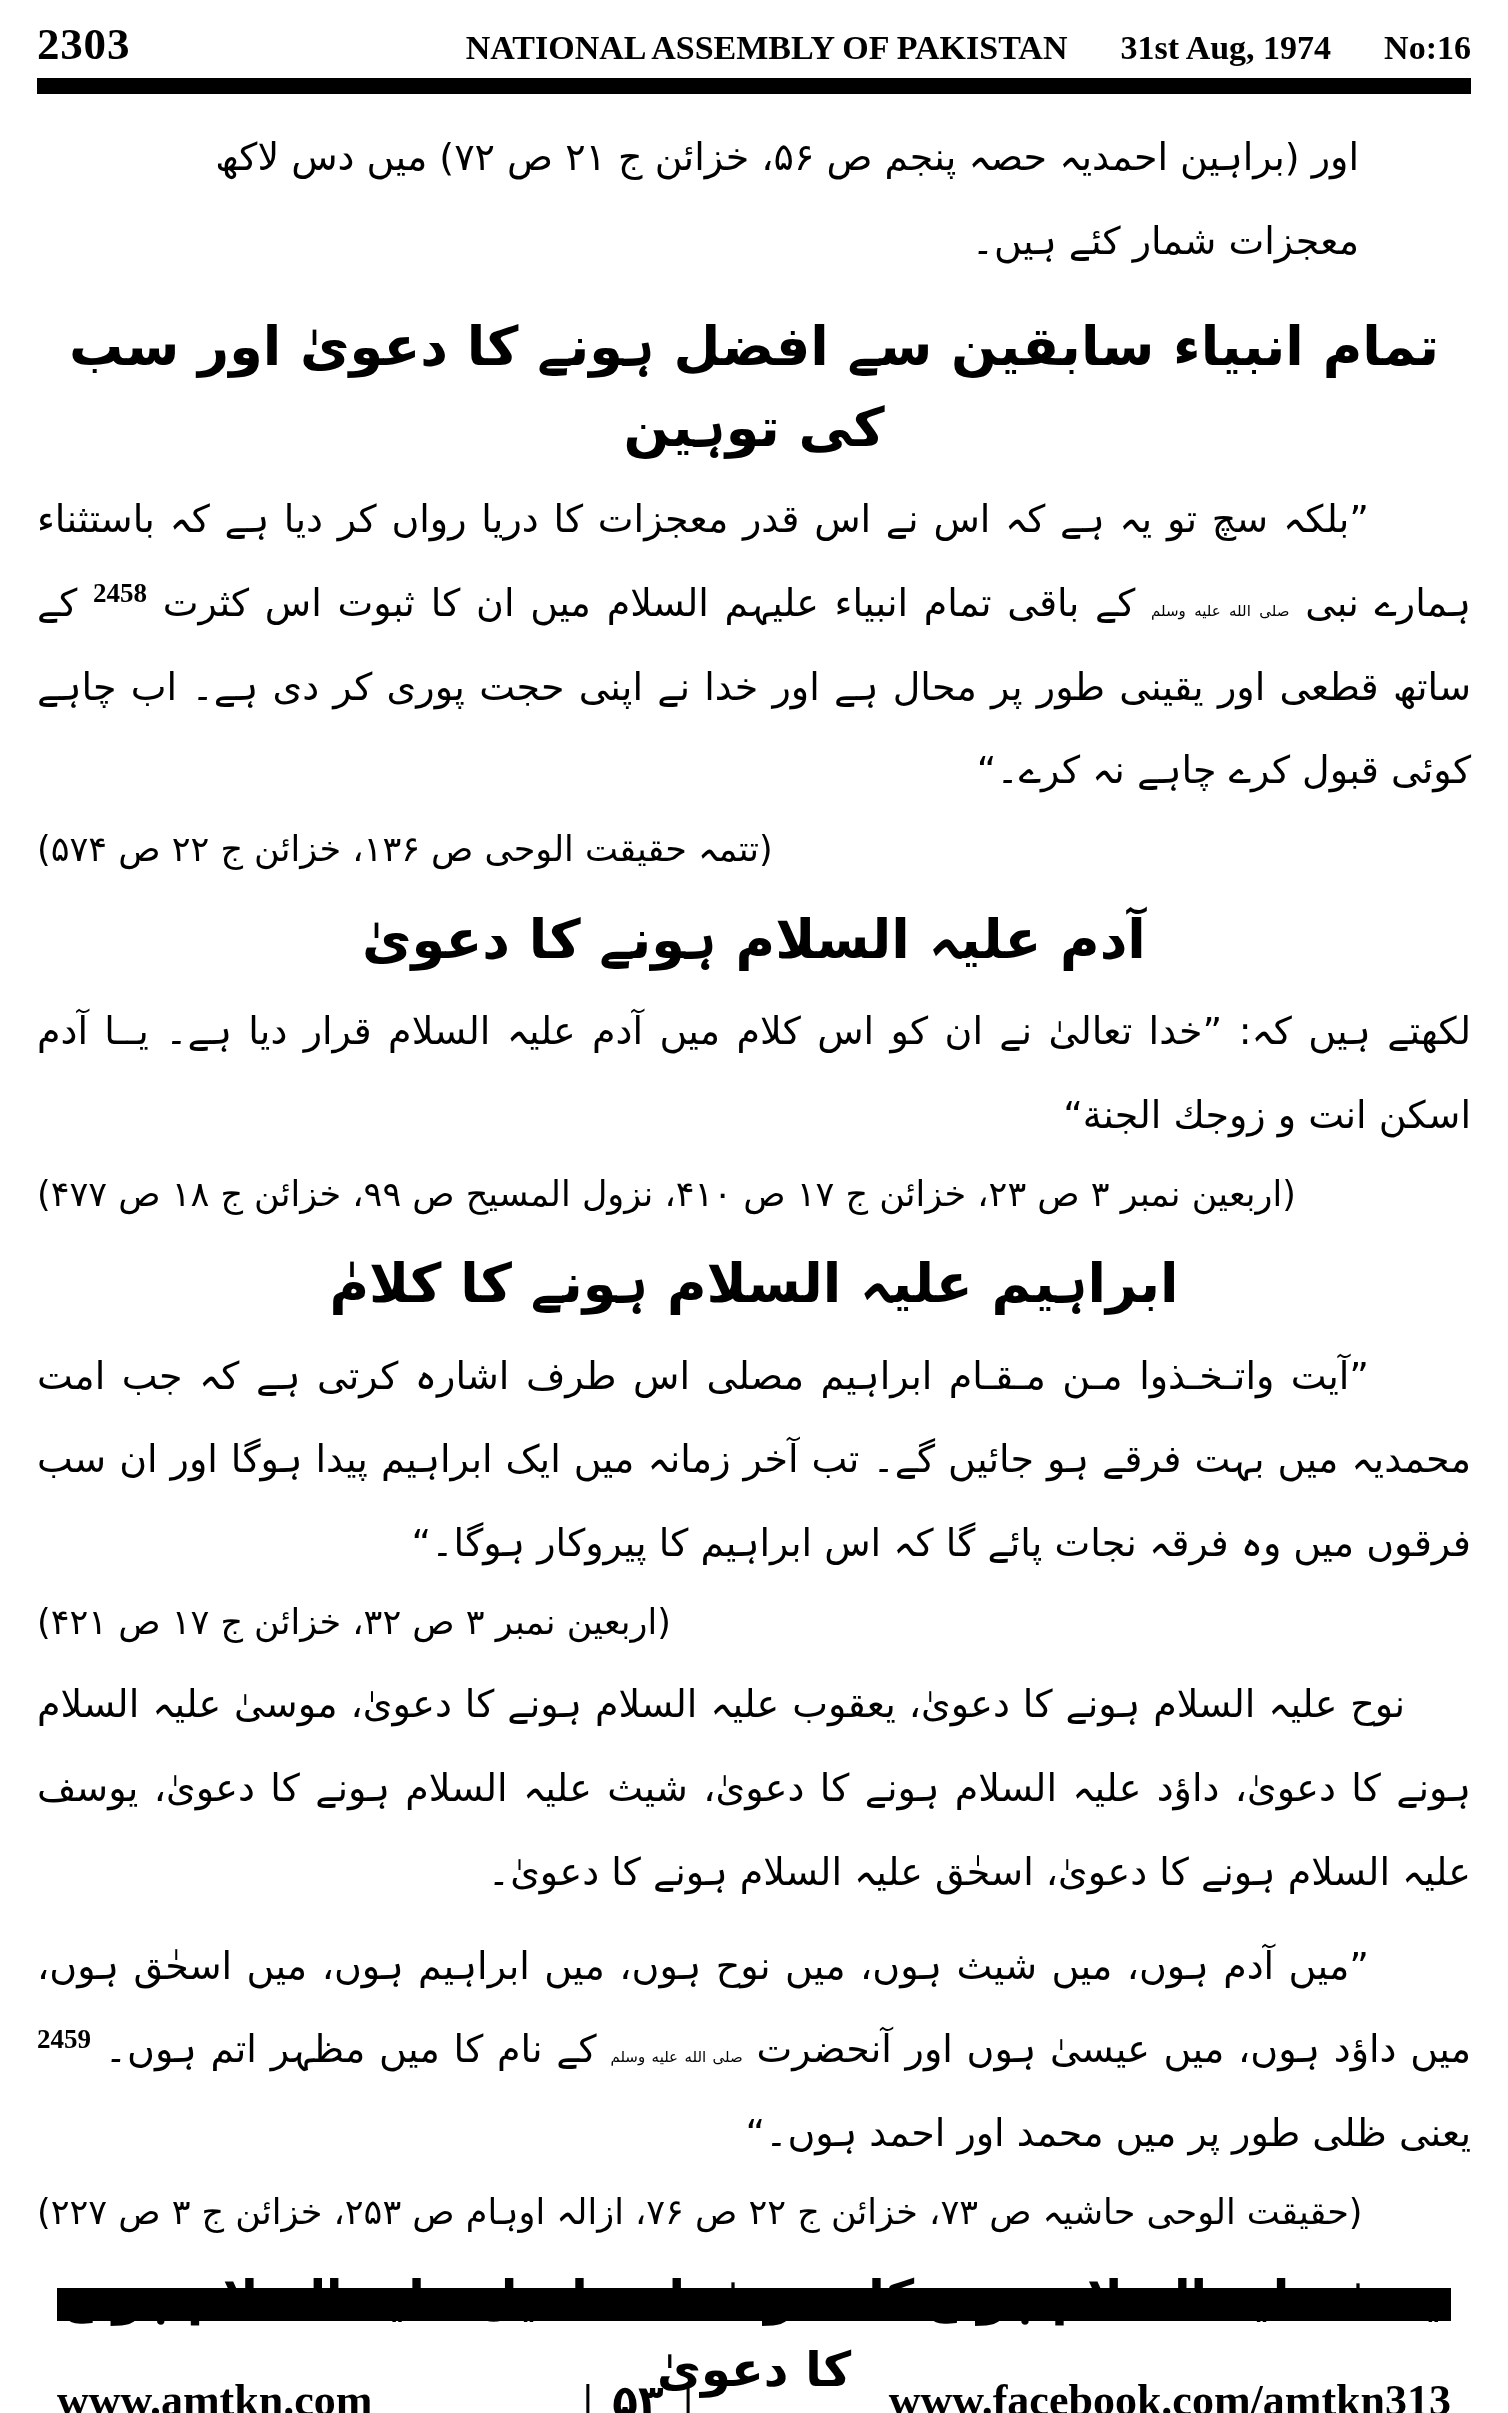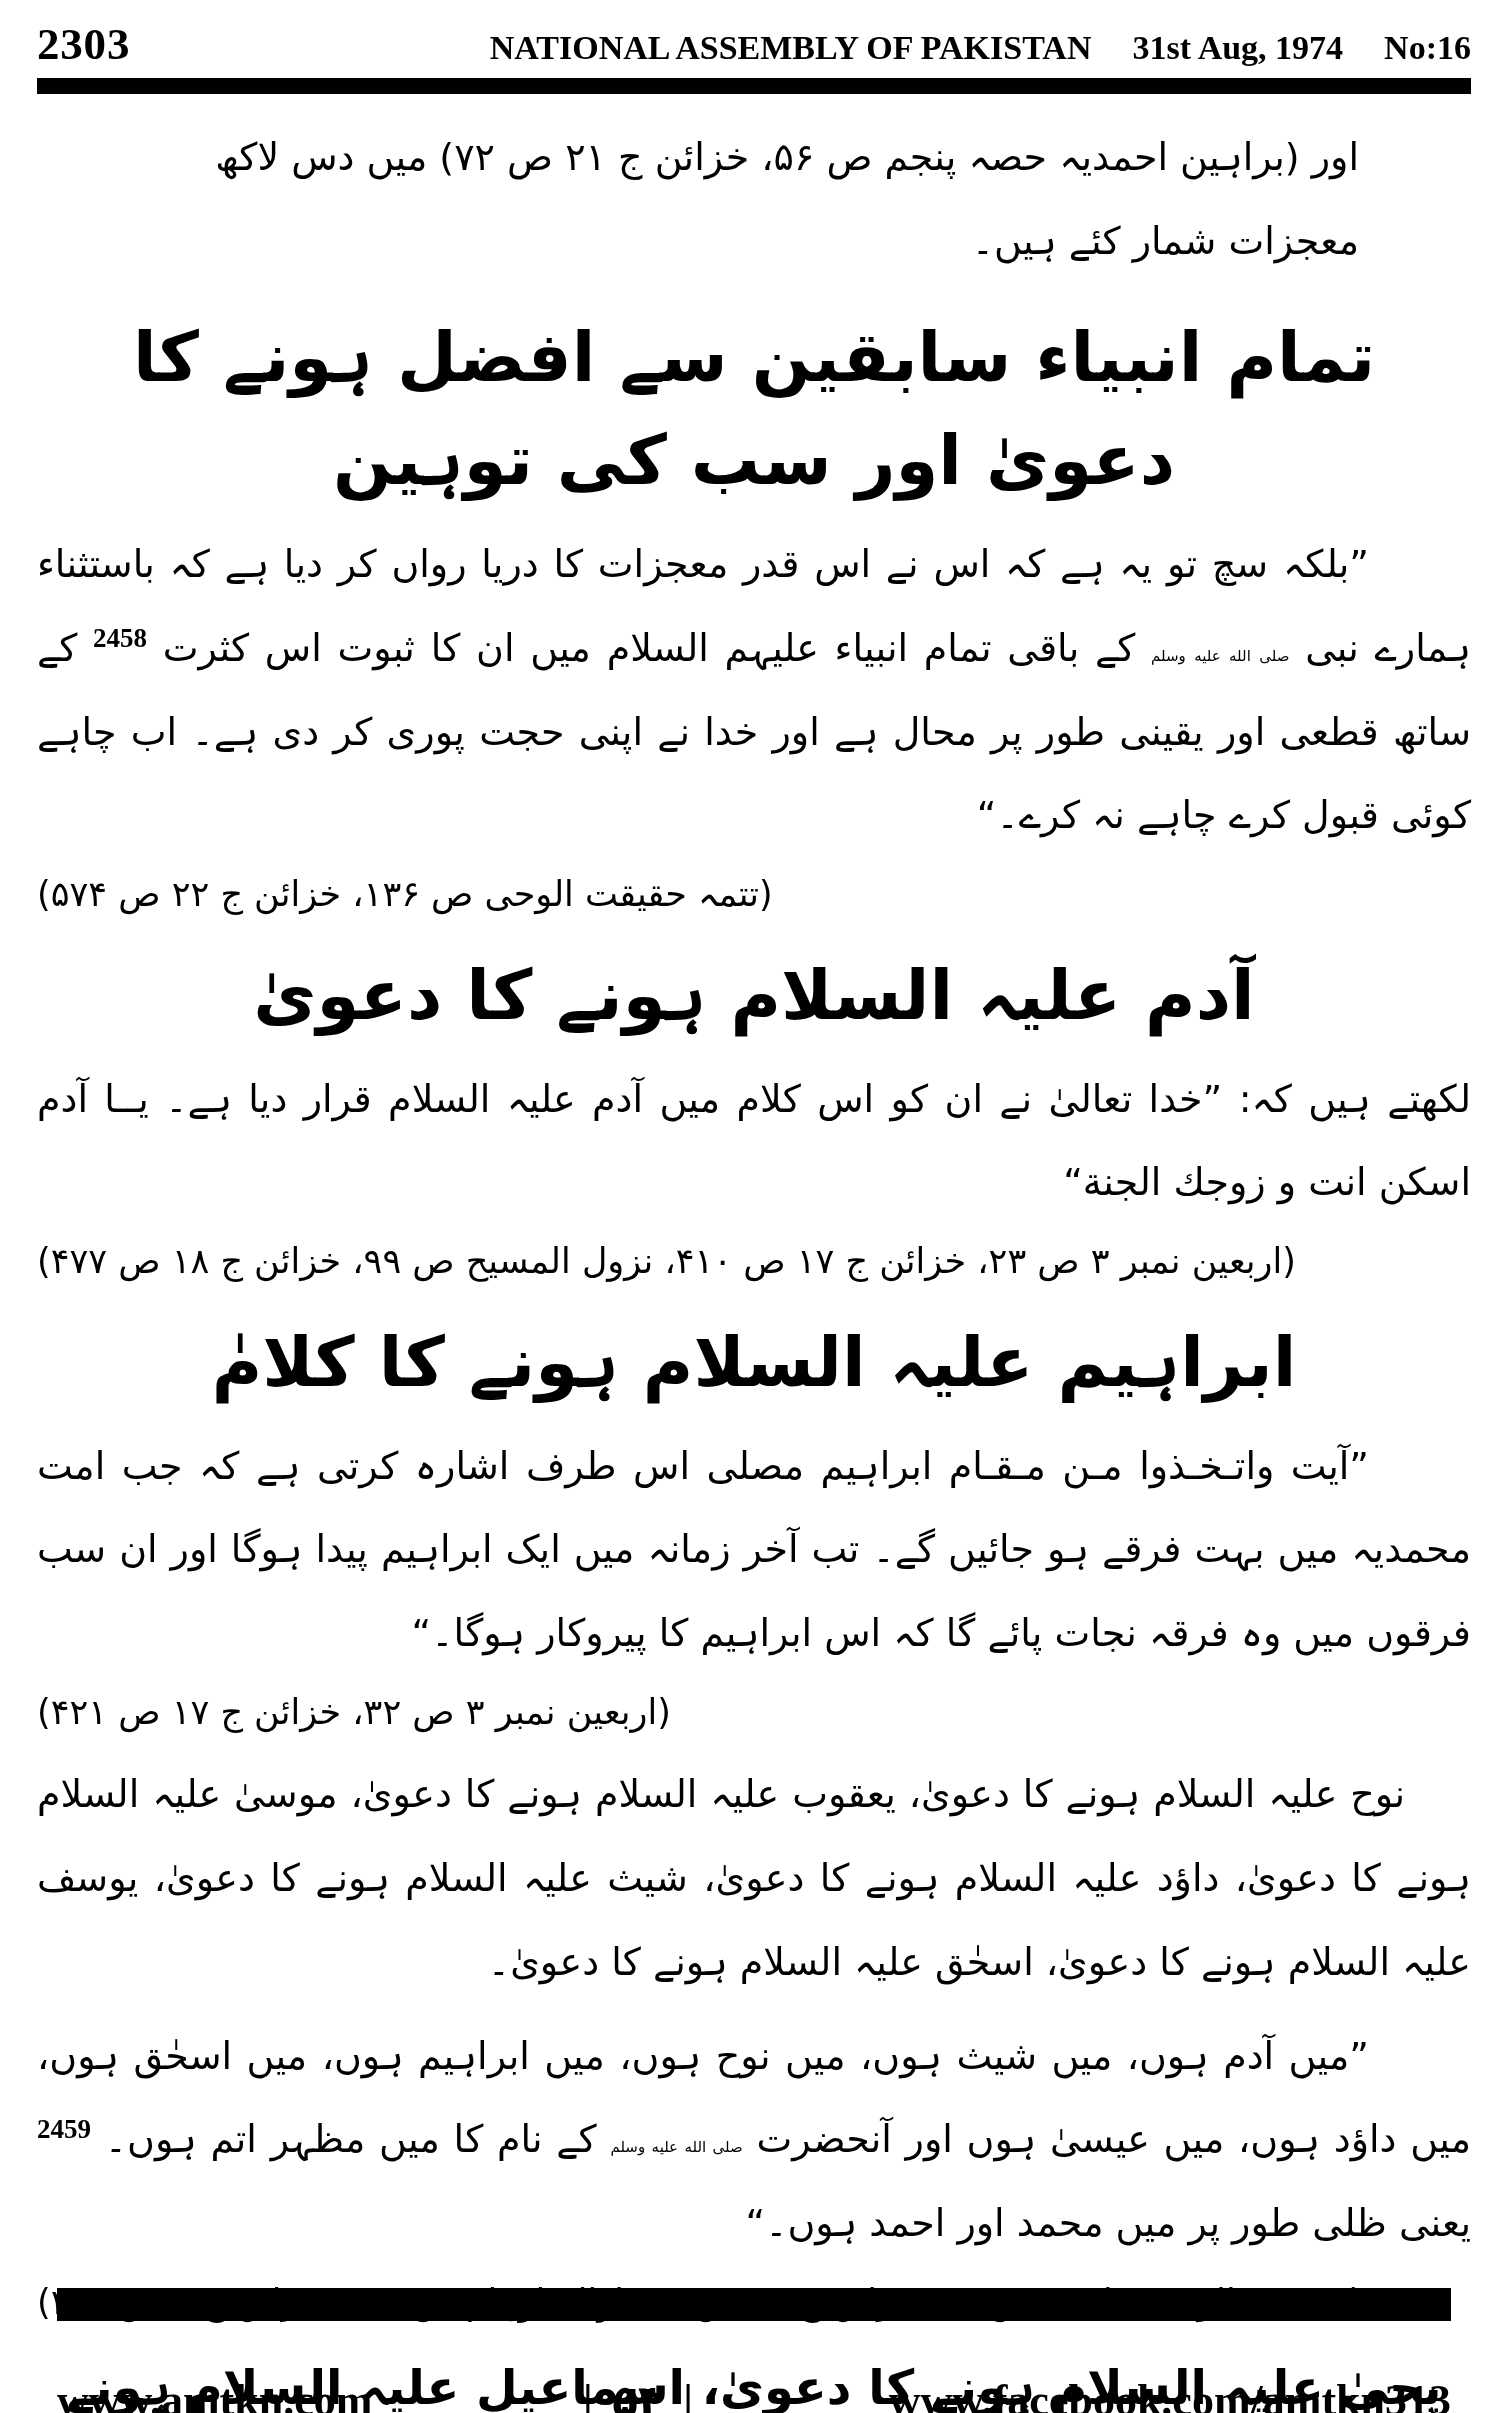--- a/index.html
+++ b/index.html
@@ -9,34 +9,34 @@
     width:1508px; height:2413px; background:#ffffff; color:#000;
     position:relative; overflow:hidden; padding:0 37px;
     font-family:"DejaVu Sans", sans-serif;
   }
   
   .hdr {
     display:flex; justify-content:space-between; align-items:baseline;
     padding-top:18px; font-family:"Liberation Serif", serif; font-weight:bold;
   }
   .hdr-pgno { font-size:45px; letter-spacing:0.8px; }
-  .hdr-right { display:flex; gap:41px; align-items:baseline; font-size:34px; }
+  .hdr-right { display:flex; gap:53px; align-items:baseline; font-size:34px; }
   .hdr-rule { margin-top:7.5px; height:6.8px; border-top:13px solid #000; border-bottom:3.8px solid #000; }
   
   .urdu { direction:rtl; unicode-bidi:embed; }
   .para, .quote {
     direction:rtl; text-align:justify; font-size:38px; line-height:2.2;
     margin:10.6px 0;
   }
   .para-first { text-align:right; padding:0 112px 0 106px; margin-top:22.6px; }
   .quote { text-indent:102px; }
   .indent-sm { text-indent:66px; }
   .heading {
     direction:rtl; text-align:center; font-weight:bold;
-    font-size:69px; line-height:1.5; margin:22.6px 0 9px 0;
+    font-size:54px; line-height:1.5; margin:22.6px 0 9px 0;
   }
   .heading-long { font-size:48px; }
   .citation {
     direction:rtl; text-align:left; font-size:35px; line-height:1.5;
     margin:6px 0 15px 0;
   }
   .saw { font-size:15px; font-weight:normal; white-space:nowrap; }
   sup.ref {
     font-family:"Liberation Serif", serif; font-weight:bold;
     font-size:27px; vertical-align:super; line-height:0;

